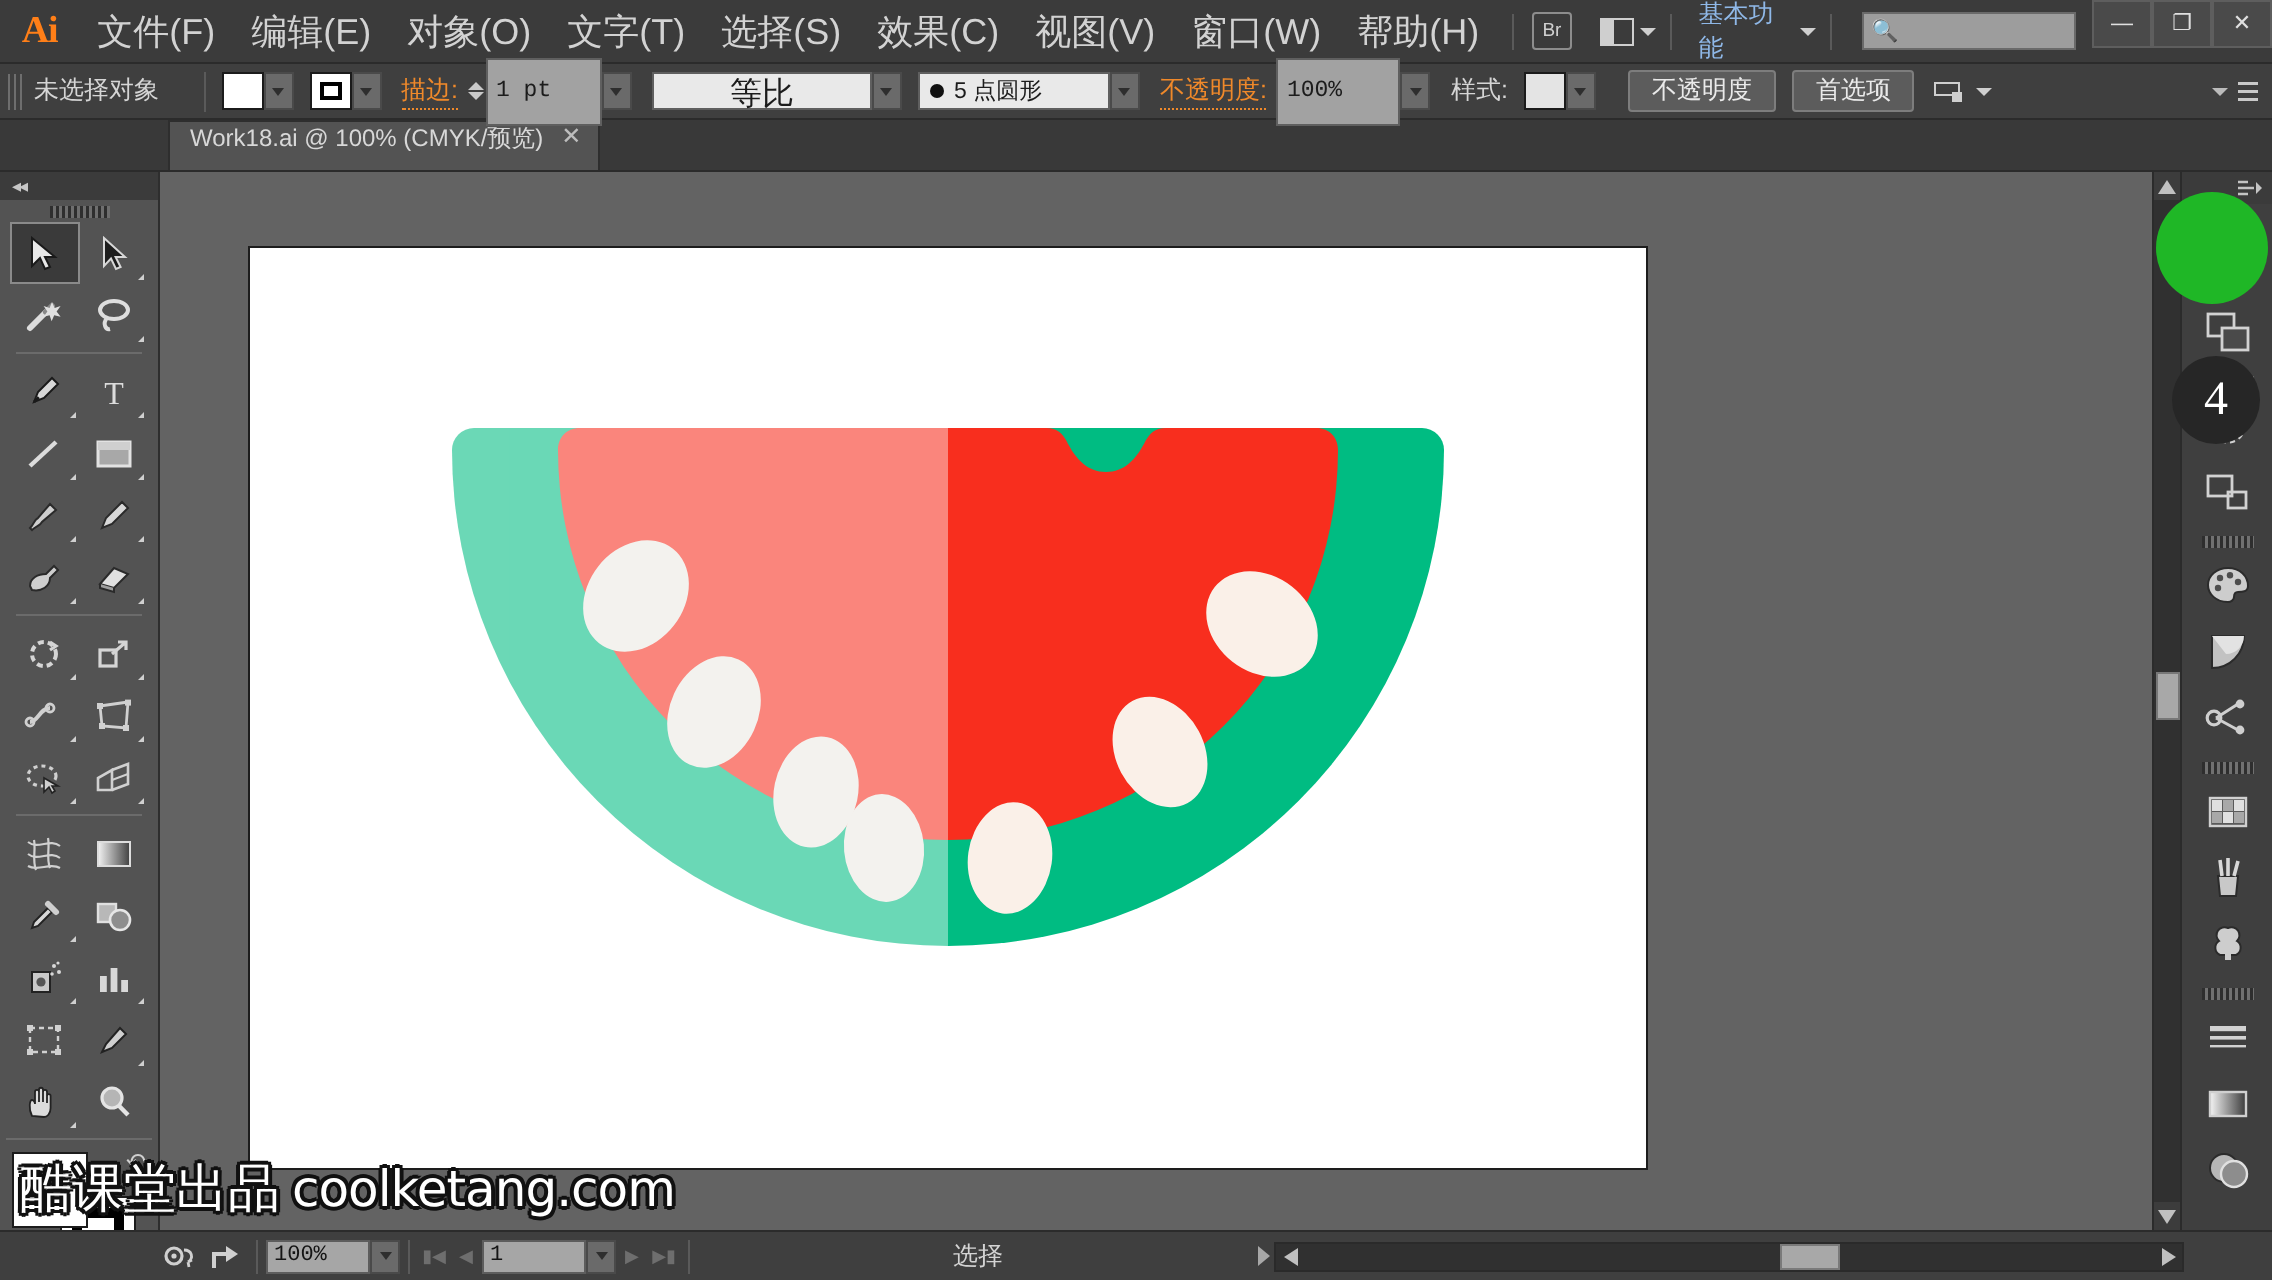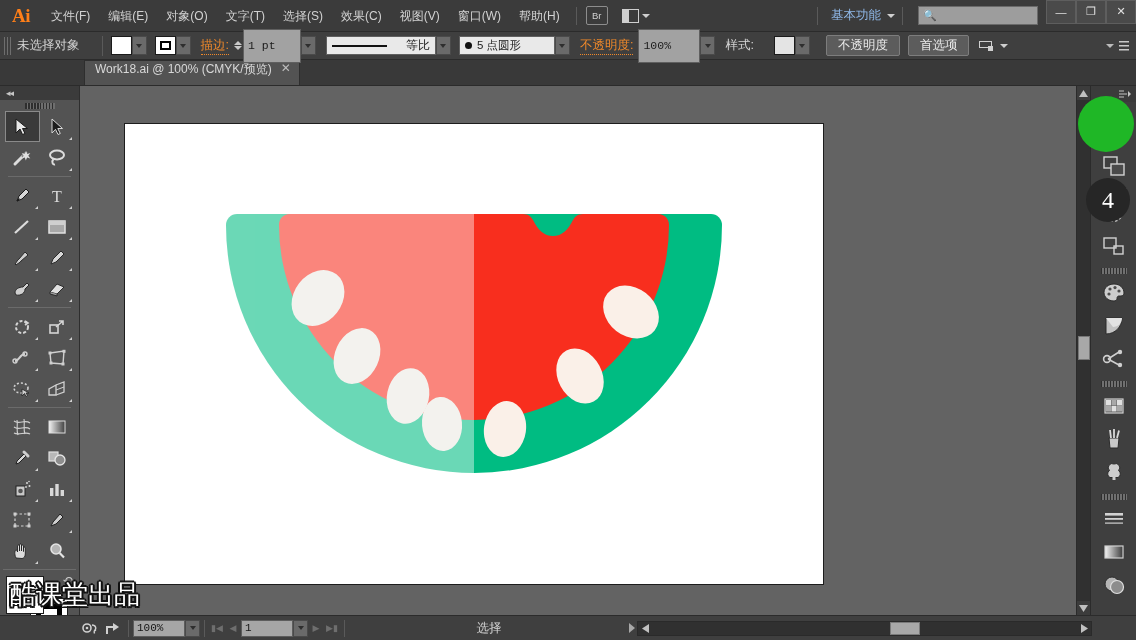--- a/index.html
+++ b/index.html
@@ -22,21 +22,21 @@
     position: relative;
   }
   .ai-logo {
     width: 42px; text-align: center;
     color: #ff7f18; font-size: 19px; font-weight: bold;
     font-family: "Liberation Serif", serif;
     letter-spacing: -0.5px;
   }
   .menu-item {
     padding: 0 9px; height: 32px; line-height: 32px;
-    color: #d2d2d2; font-size: 12px; white-space: nowrap;
+    color: #d2d2d2; font-size: 18px; white-space: nowrap;
   }
   .menu-sep { width: 1px; height: 18px; background: #5a5a5a; margin: 0 7px; }
   .br-btn {
     width: 22px; height: 19px; border: 1px solid #8d8d8d;
     border-radius: 2px; color: #d0d0d0; font-size: 9.5px;
     display: flex; align-items: center; justify-content: center;
     margin-left: 2px;
   }
   .arrange-btn {
     display: flex; align-items: center; gap: 3px; margin-left: 14px;
@@ -103,21 +103,21 @@
   .spinner .tri-dn { width:0;height:0;border-left:4px solid transparent;border-right:4px solid transparent;border-top:4px solid #c9c9c9;}
   .field {
     height: 19px; background: #a2a2a2; border: 1px solid #5f5f5f;
     color: #1c1c1c; font-size: 11.5px; display: flex; align-items: center;
     padding: 16px 4px; font-family: "Liberation Mono", monospace;
   }
   .combo { display: flex; align-items: center; }
   .profile-field {
     width: 110px; height: 19px; background: #e9e9e9; border: 1px solid #5f5f5f;
     display: flex; align-items: center; justify-content: space-between;
-    padding: 0 5px; color: #1c1c1c; font-size: 12px;
+    padding: 0 5px; color: #1c1c1c; font-size: 16px; flex-direction: column;
   }
   .profile-line { width: 55px; height: 2px; background: #111; }
   .brush-field {
     width: 96px; height: 19px; background: #e9e9e9; border: 1px solid #5f5f5f;
     display: flex; align-items: center; gap: 5px;
     padding: 0 5px; color: #1c1c1c; font-size: 11.5px;
   }
   .brush-dot { width: 7px; height: 7px; border-radius: 50%; background: #111; }
   .style-swatch { width: 21px; height: 19px; background: #e4e4e4; border: 1px solid #1b1b1b; }
   .btn3d {
@@ -380,21 +380,21 @@
 
   <div class="link-label">不透明度:</div>
   <div class="combo">
     <div class="field" style="width:62px">100%</div>
     <div class="dd-btn">
         <span class="tri"></span>
       </div>
   </div>
 
   <div style="width:10px"></div>
-  <div class="cb-label" style="margin-right:20px">样式:</div>
+  <div class="cb-label" style="margin-right:8px">样式:</div>
   <div class="combo">
     <div class="style-swatch"></div>
     <div class="dd-btn">
         <span class="tri"></span>
       </div>
   </div>
 
   <div style="width:16px"></div>
   <div class="btn3d">不透明度</div>
   <div style="width:8px"></div>
@@ -924,13 +924,14 @@
       <svg width="7" height="9" viewBox="0 0 7 9">
           <path d="M7 4.5 L0 0 L0 9 Z" fill="#c0c0c0"></path>
         </svg>
     </div>
   </div>
   <div style="width:42px"></div>
 </div>
 
 <div class="watermark">
   <span class="wm-cn">酷课堂出品</span>
+  <span class="wm-en">coolketang.com</span>
 </div>
 
 </body></html>

